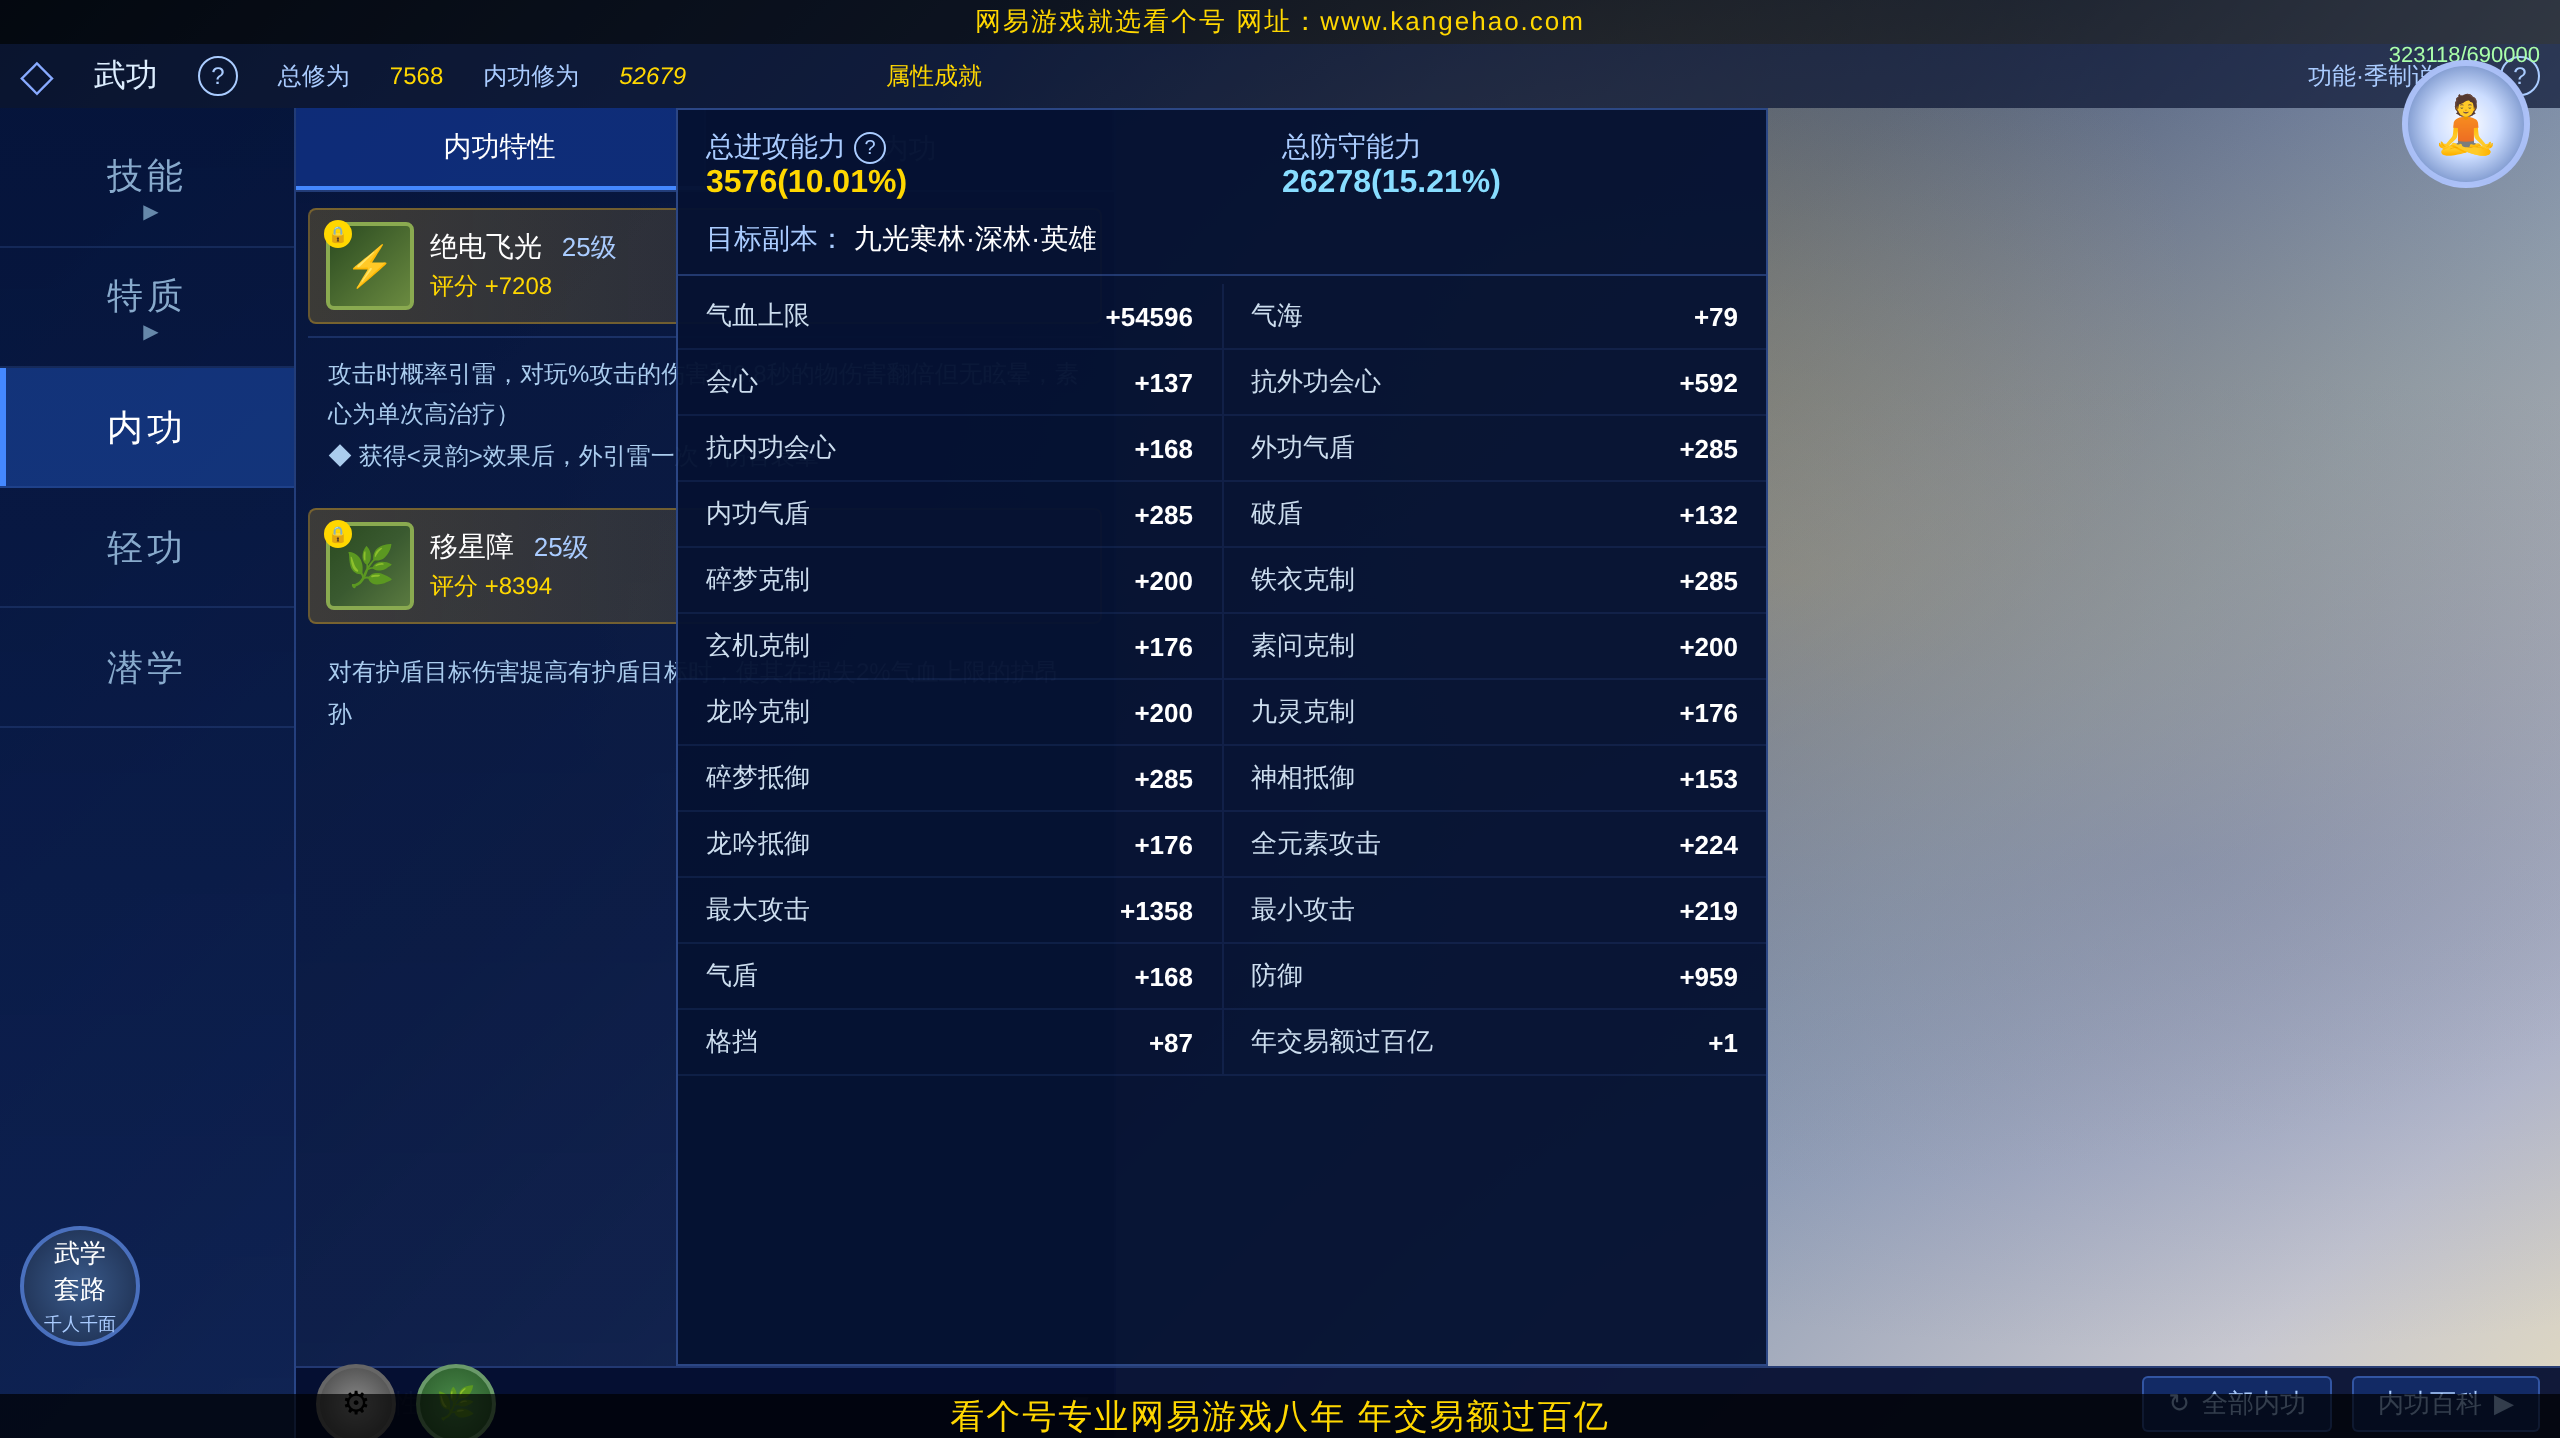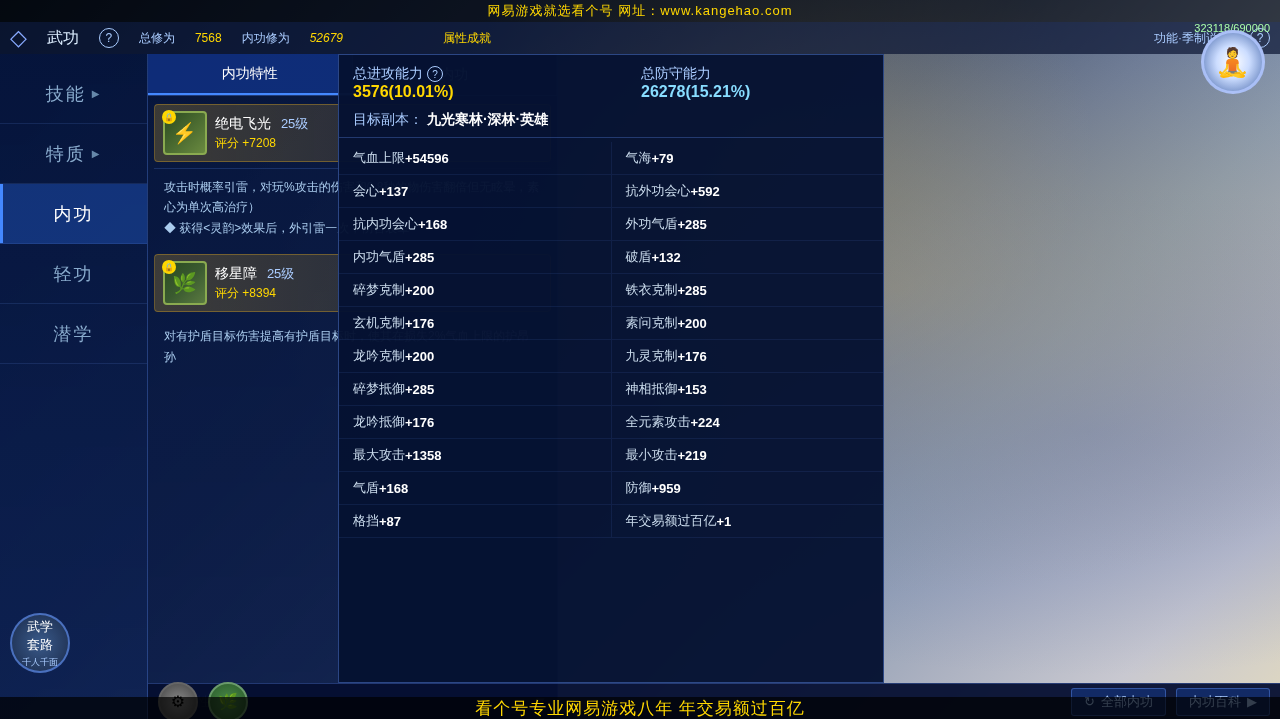--- a/index.html
+++ b/index.html
@@ -84,20 +84,21 @@
       height: 60px;
       display: flex;
       align-items: center;
       justify-content: center;
       font-size: 18px;
       color: #88aacc;
       cursor: pointer;
       border-bottom: 1px solid rgba(80,120,200,0.2);
       position: relative;
       letter-spacing: 2px;
+      flex-direction: column;
     }
     .sidebar-item.active {
       background: rgba(30,80,180,0.5);
       color: #fff;
     }
     .sidebar-item.active::before {
       content: '';
       position: absolute;
       left: 0;
       top: 0;
@@ -276,40 +277,41 @@
     .attr-target-row {
       color: #ffffff;
       font-size: 14px;
       padding: 6px 0 2px;
     }
     .attr-target-label {
       color: #aaccff;
     }
     .attr-target-val {
       color: #ffffff;
-      font-weight: bold;
+      font-weight: normal;
     }
 
     #attr-table {
       flex: 1;
       overflow-y: auto;
       padding: 4px 0;
     }
     #attr-table::-webkit-scrollbar { width: 4px; }
     #attr-table::-webkit-scrollbar-track { background: transparent; }
     #attr-table::-webkit-scrollbar-thumb { background: rgba(100,150,255,0.4); }
 
     .attr-row {
       display: flex;
       border-bottom: 1px solid rgba(100,150,255,0.1);
     }
     .attr-cell {
       flex: 1;
       display: flex;
       align-items: center;
+      justify-content: space-between;
       padding: 7px 14px;
       font-size: 13px;
     }
     .attr-cell:first-child {
       border-right: 1px solid rgba(100,150,255,0.1);
     }
     .attr-name {
       color: #ccddee;
     }
     .attr-val {

